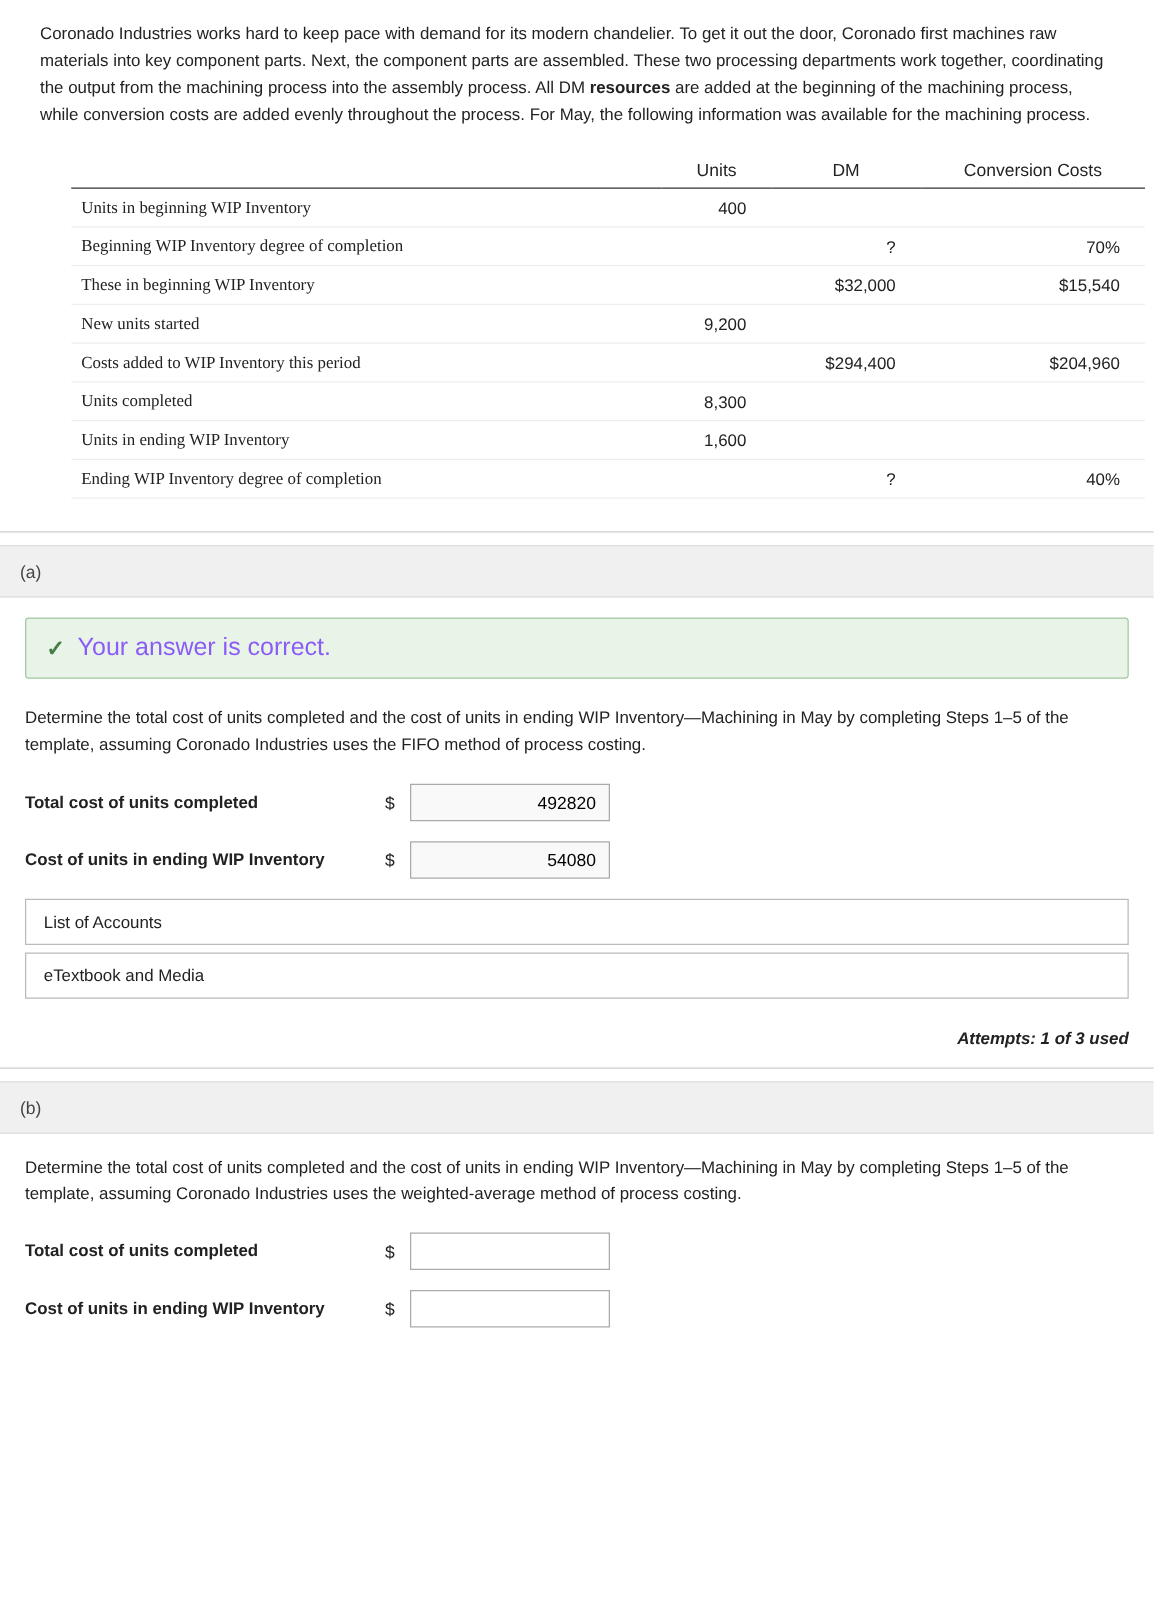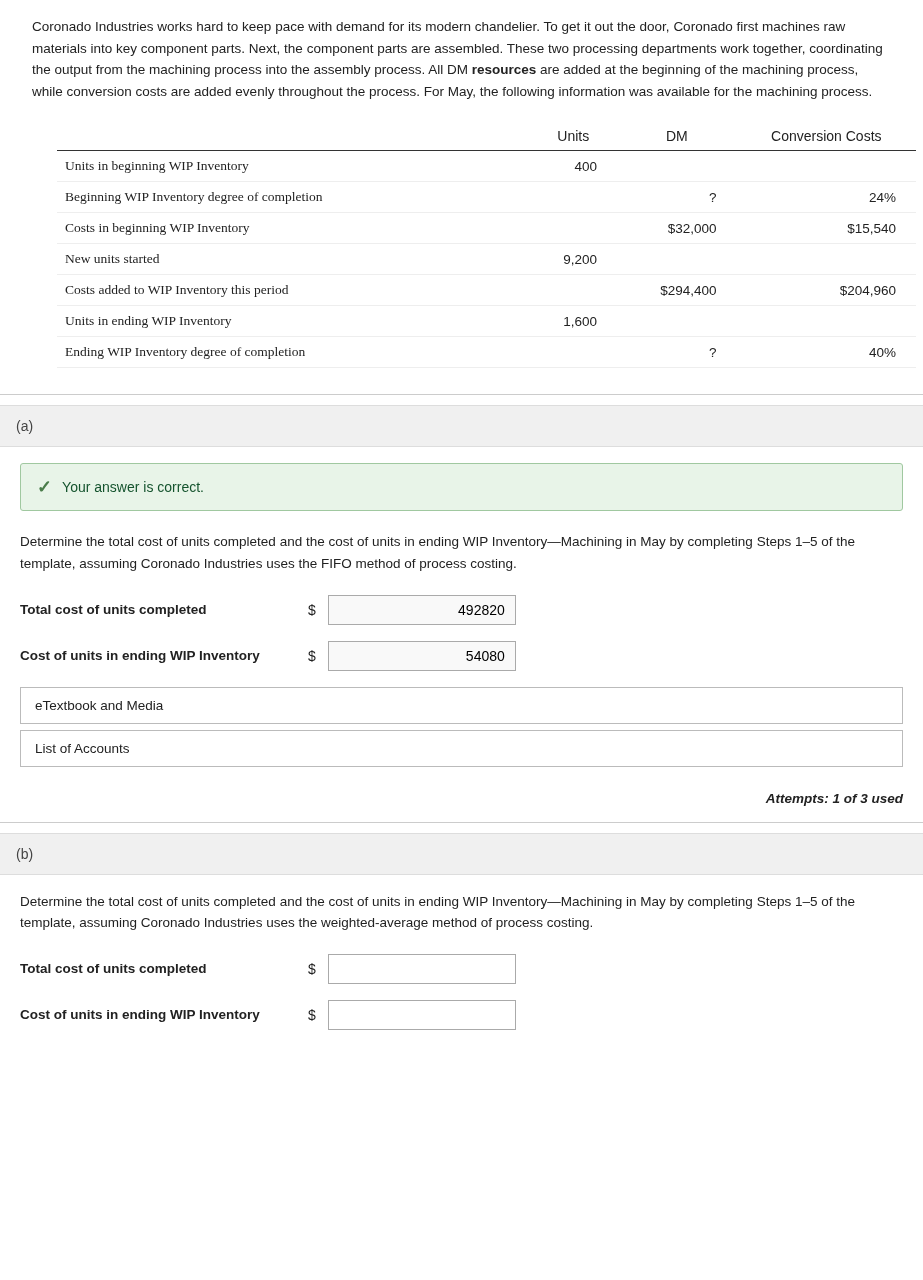--- a/index.html
+++ b/index.html
@@ -89,22 +89,22 @@
       border-radius: 3px;
     }
 
     .correct-banner .check-icon {
       color: #4a7c4a;
       font-size: 18px;
       font-weight: bold;
     }
 
     .correct-banner span {
-      color: #14532d;
-      font-size: 14px;
+      color: #8b5cf6;
+      font-size: 20px;
     }
 
     .instruction-text {
       font-size: 13.5px;
       line-height: 1.6;
       margin-bottom: 20px;
     }
 
     .field-row {
       display: flex;
@@ -121,21 +121,21 @@
 
     .field-dollar {
       font-size: 14px;
       margin-right: 4px;
     }
 
     .field-input {
       border: 1px solid #aaa;
       padding: 6px 10px;
       font-size: 14px;
-      width: 188px;
+      width: 160px;
       text-align: right;
       background: #fff;
     }
 
     .field-input.readonly {
       background: #f9f9f9;
     }
 
     .collapsible-btn {
       display: block;
@@ -185,39 +185,45 @@
     <tr style="border-bottom: 1px solid rgb(238, 238, 238);">
       <td class="col-label">Units in beginning WIP Inventory</td>
       <td class="col-units">400</td>
       <td class="col-dm"></td>
       <td class="col-cc"></td>
     </tr>
         <tr style="border-bottom: 1px solid rgb(238, 238, 238);">
       <td class="col-label">Beginning WIP Inventory degree of completion</td>
       <td class="col-units"></td>
       <td class="col-dm">?</td>
-      <td class="col-cc">24%</td>
-    </tr>
-        <tr style="border-bottom: 1px solid rgb(238, 238, 238);">
-      <td class="col-label">Costs in beginning WIP Inventory</td>
+      <td class="col-cc">70%</td>
+    </tr>
+        <tr style="border-bottom: 1px solid rgb(238, 238, 238);">
+      <td class="col-label">These in beginning WIP Inventory</td>
       <td class="col-units"></td>
       <td class="col-dm">$32,000</td>
       <td class="col-cc">$15,540</td>
     </tr>
         <tr style="border-bottom: 1px solid rgb(238, 238, 238);">
       <td class="col-label">New units started</td>
       <td class="col-units">9,200</td>
       <td class="col-dm"></td>
       <td class="col-cc"></td>
     </tr>
         <tr style="border-bottom: 1px solid rgb(238, 238, 238);">
       <td class="col-label">Costs added to WIP Inventory this period</td>
       <td class="col-units"></td>
       <td class="col-dm">$294,400</td>
       <td class="col-cc">$204,960</td>
+    </tr>
+        <tr style="border-bottom: 1px solid rgb(238, 238, 238);">
+      <td class="col-label">Units completed</td>
+      <td class="col-units">8,300</td>
+      <td class="col-dm"></td>
+      <td class="col-cc"></td>
     </tr>
         <tr style="border-bottom: 1px solid rgb(238, 238, 238);">
       <td class="col-label">Units in ending WIP Inventory</td>
       <td class="col-units">1,600</td>
       <td class="col-dm"></td>
       <td class="col-cc"></td>
     </tr>
         <tr style="border-bottom: 1px solid rgb(238, 238, 238);">
       <td class="col-label">Ending WIP Inventory degree of completion</td>
       <td class="col-units"></td>
@@ -248,22 +254,22 @@
       <input class="field-input readonly" type="text" value="492820" readonly="" style="">
     </div>
         <div class="field-row">
       <span class="field-label">Cost of units in ending WIP Inventory</span>
       <span class="field-dollar">$</span>
       <input class="field-input readonly" type="text" value="54080" readonly="" style="">
     </div>
       </div>
 
     <div id="part-a-buttons">
+        <button class="collapsible-btn">List of Accounts</button>
         <button class="collapsible-btn">eTextbook and Media</button>
-        <button class="collapsible-btn">List of Accounts</button>
       </div>
 
     <div class="attempts-row">
       <span>Attempts: 1 of 3 used</span>
     </div>
   </div>
 </div>
 
 <div>
   <div class="section-part">

